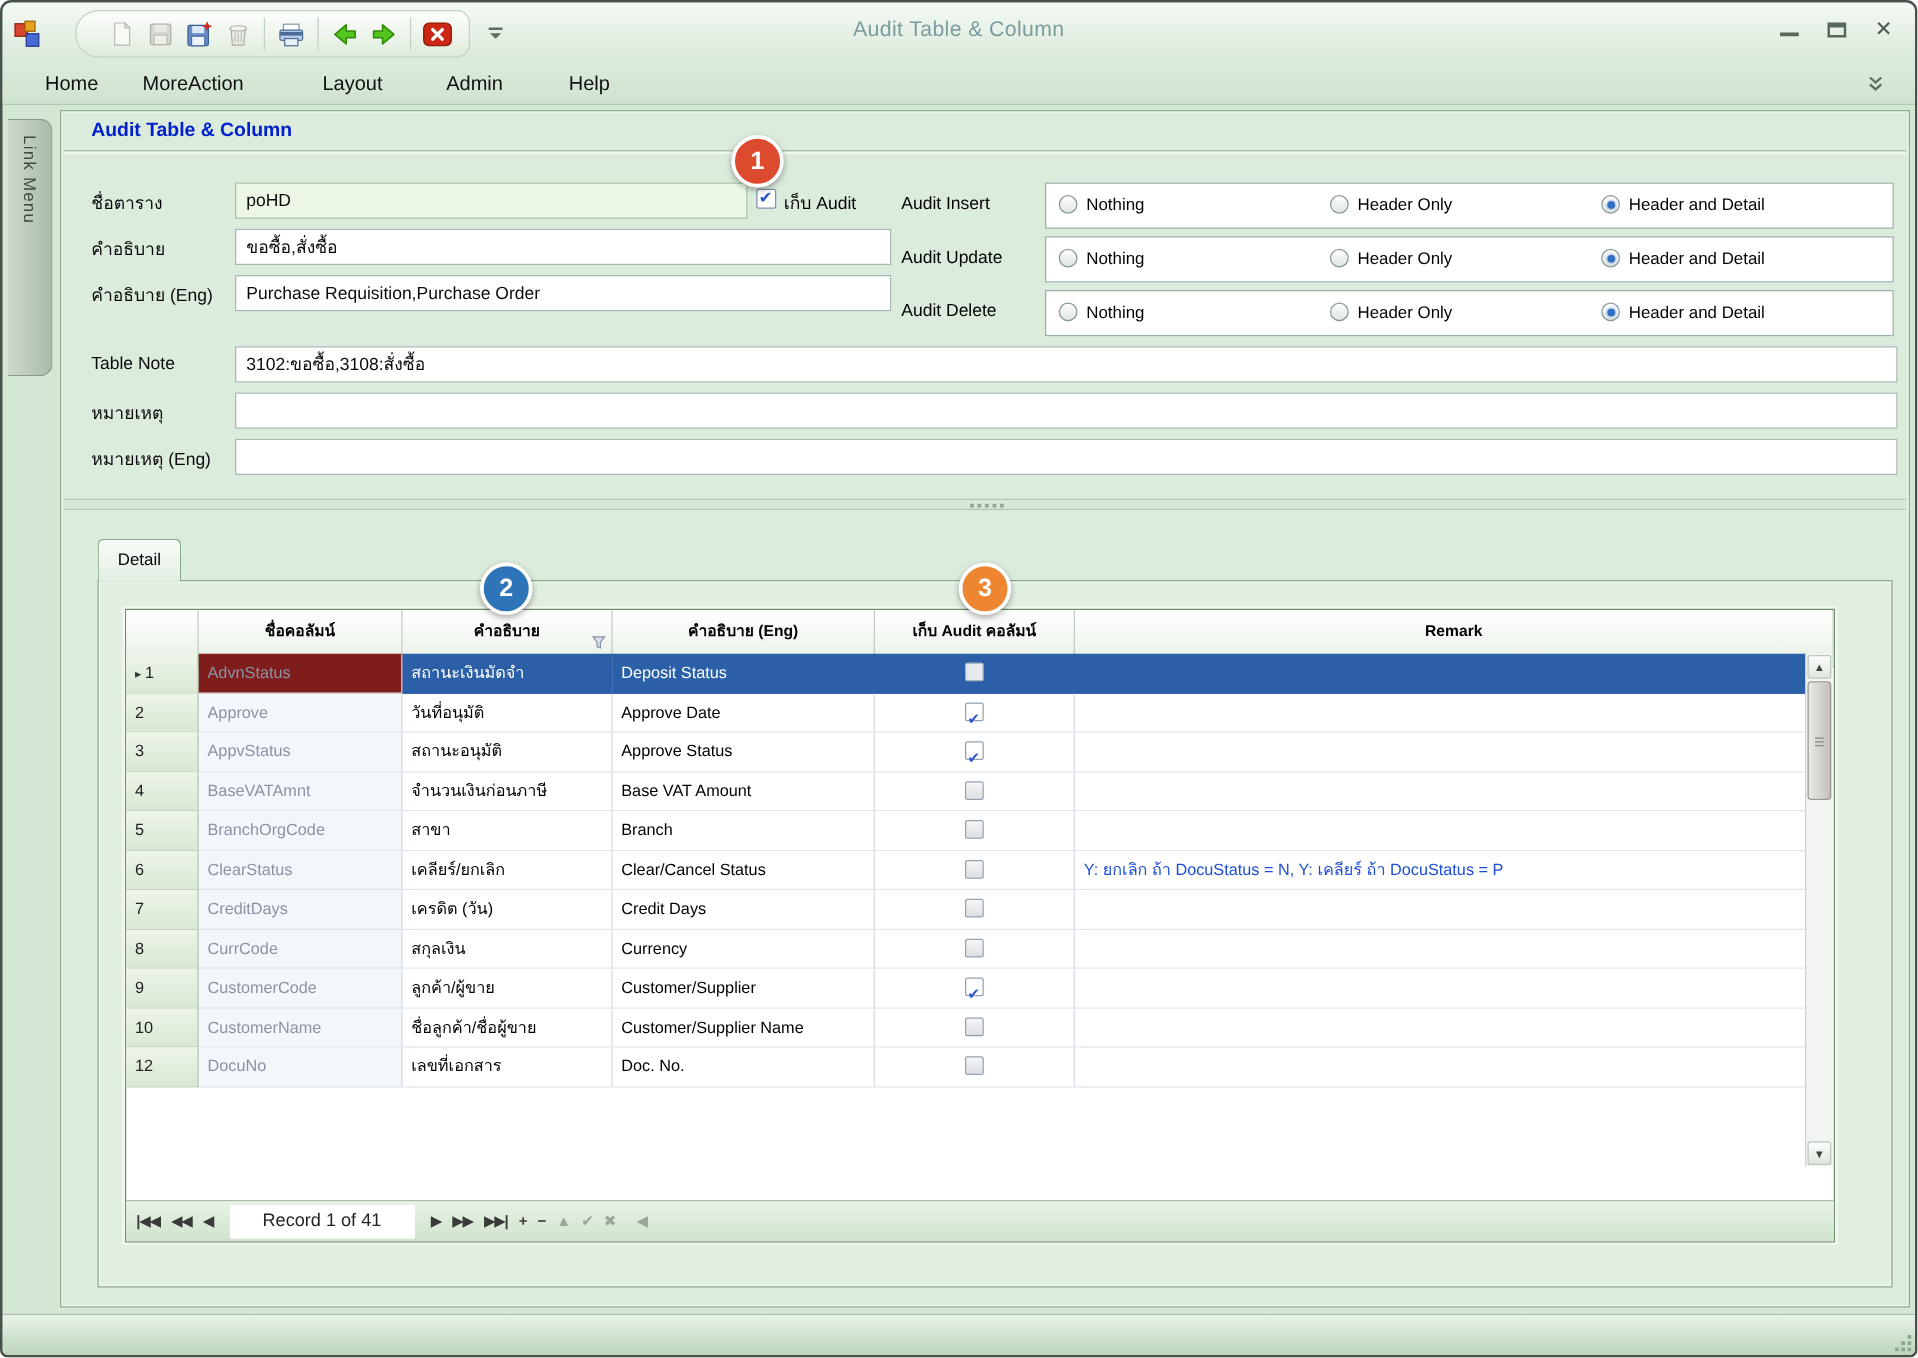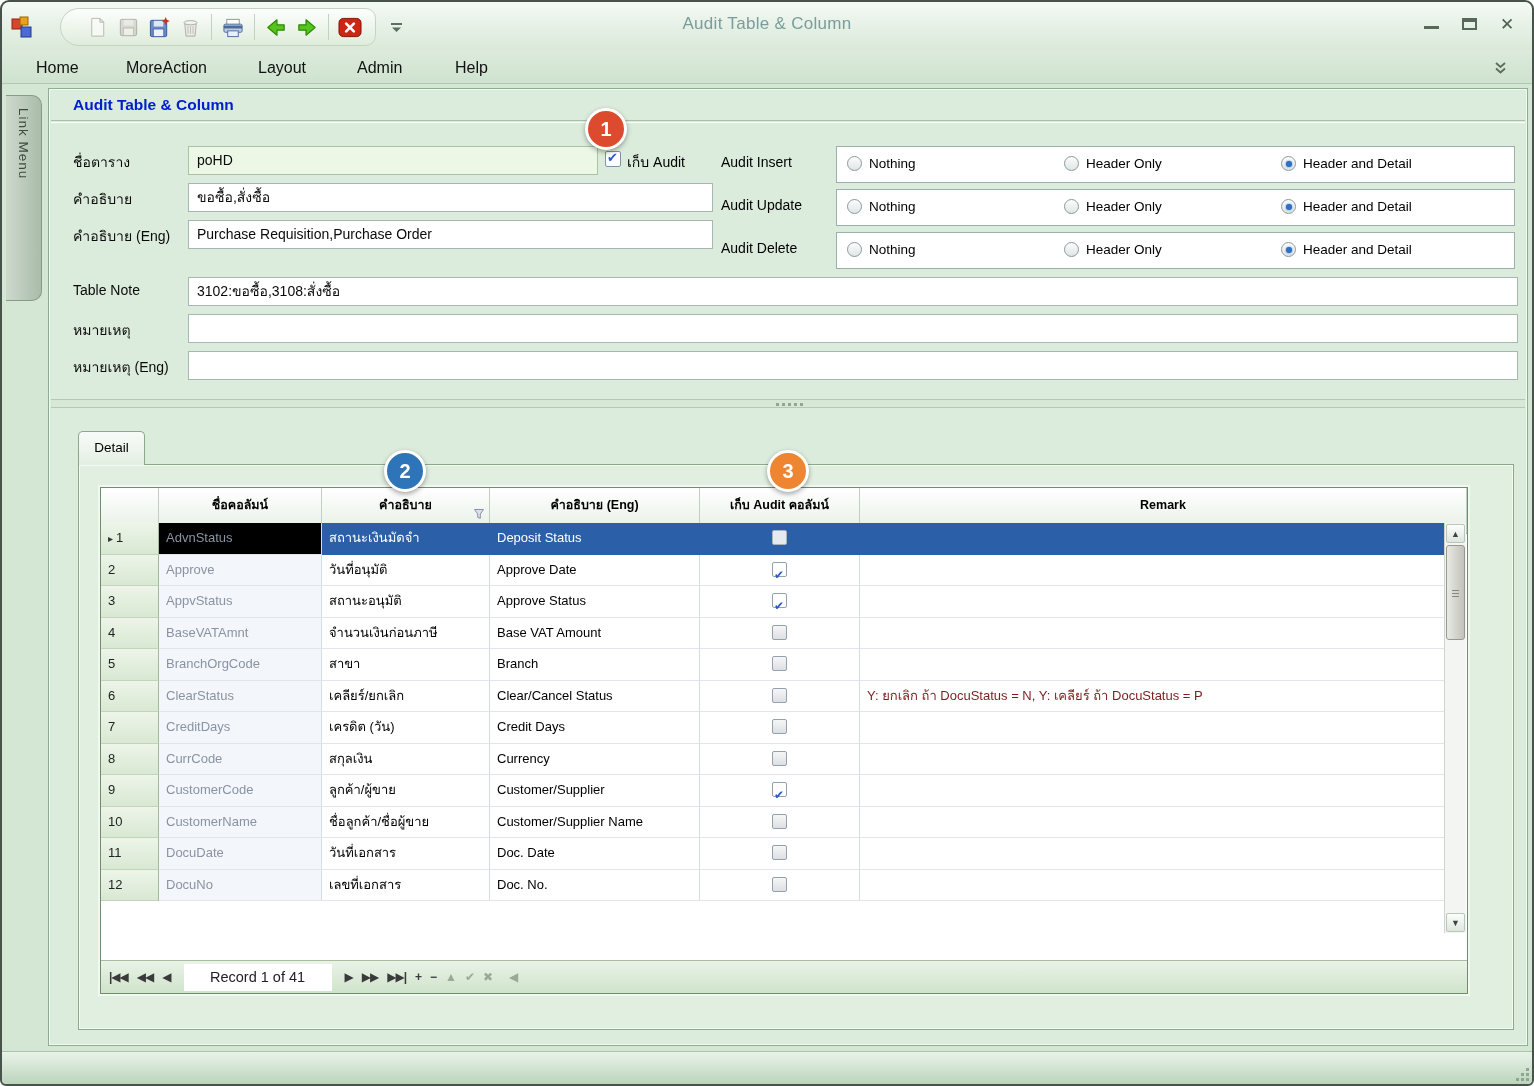--- a/index.html
+++ b/index.html
@@ -64,23 +64,23 @@
   .g-row > div { border-right:1px solid #d6dbe3; border-bottom:1px solid #e2e6ec; font-size:13px; line-height:30px; padding-left:7px; white-space:nowrap; overflow:hidden; }
   .c-num { width:58px; background:linear-gradient(#edf5e9,#d8e8d2); border-right:1px solid #a2b89c !important; border-bottom:1px solid #c2d4bc !important; color:#222; }
   .c-num .ind { font-size:10px; margin-right:3px; color:#333; }
   .c-name { width:163px; background:#f3f6fb; color:#8a93a3; }
   .c-desc { width:168px; color:#000; }
   .c-eng { width:210px; color:#000; }
   .c-chk { width:160px; text-align:center; padding-left:0 !important; }
   .c-chk .cbg { display:inline-block; margin-top:7px; width:15px; height:15px; border:1px solid #93a0ad; border-radius:2px; background:linear-gradient(#f6f6f6,#dddfe4); position:relative; }
   .c-chk .cbg.on { background:#fff; }
   .c-chk .cbg.on::after { content:"✔"; position:absolute; left:1px; top:-3px; font-size:12px; color:#2a58c8; }
-  .c-remark { flex:1; color:#7f1d1d; }
+  .c-remark { flex:1; color:#1d4ed8; }
   .g-row.selected .c-desc, .g-row.selected .c-eng, .g-row.selected .c-chk, .g-row.selected .c-remark { background:#2b5fa8; color:#fff; border-color:#2b5fa8; }
-  .g-row.selected .c-name { background:#000000; }
+  .g-row.selected .c-name { background:#7f1d1d; }
   .g-row.selected .c-chk .cbg { background:#e6e9ee; border-color:#aab4c0; }
 
   .vscroll { position:absolute; right:1px; top:35px; bottom:60px; width:22px; background:#f3f5f3; border-left:1px solid #cdd5cd; }
   .vs-btn { position:absolute; left:1px; right:1px; height:19px; background:linear-gradient(#fcfdfc,#dde6dd); border:1px solid #b9c6b9; border-radius:2px; text-align:center; font-size:9px; color:#3c463c; line-height:18px; }
   .vs-up { top:1px; } .vs-down { bottom:1px; }
   .vs-thumb { position:absolute; left:1px; right:1px; top:22px; height:95px; background:linear-gradient(to right,#e9e9e5,#c2c2ba); border:1px solid #97978f; border-radius:3px; }
   .vs-thumb::after { content:""; position:absolute; left:5px; right:5px; top:44px; height:1px; background:#888880; box-shadow:0 3px #888880,0 6px #888880; }
 
   .g-nav { position:absolute; left:0; right:0; bottom:0; height:33px; background:linear-gradient(#e9f3e7,#cfe3cb); border-top:1px solid #a8bca2; display:flex; align-items:center; padding-left:8px; gap:9px; }
   .nav-btn { font-size:12px; font-weight:bold; color:#3a3a3a; letter-spacing:-1px; }
@@ -180,21 +180,21 @@
       <span class="win-btn">
           <span class="glyph-max"></span>
         </span>
       <span class="win-btn">
           <span class="glyph-close">✕</span>
         </span>
     </div>
   </div>
 
   <div class="menubar">
-    <span id="menu-items"><span class="menu-item" style="left: 30px;">Home</span><span class="menu-item" style="left: 120px;">MoreAction</span><span class="menu-item" style="left: 252px;">Layout</span><span class="menu-item" style="left: 351px;">Admin</span><span class="menu-item" style="left: 449px;">Help</span></span>
+    <span id="menu-items"><span class="menu-item" style="left: 30px;">Home</span><span class="menu-item" style="left: 108px;">MoreAction</span><span class="menu-item" style="left: 252px;">Layout</span><span class="menu-item" style="left: 351px;">Admin</span><span class="menu-item" style="left: 449px;">Help</span></span>
     <span class="menu-chevron">
       <svg width="15" height="13" viewBox="0 0 15 13">
           <path d="M3 1l4.5 4L12 1" fill="none" stroke="#5a6e5c" stroke-width="1.8"></path>
           <path d="M3 6.5l4.5 4 4.5-4" fill="none" stroke="#5a6e5c" stroke-width="1.8"></path>
         </svg>
     </span>
   </div>
 
   <div class="link-tab">
       <span>Link Menu</span>
@@ -338,28 +338,20 @@
               <div class="c-desc">ลูกค้า/ผู้ขาย</div>
               <div class="c-eng">Customer/Supplier</div>
               <div class="c-chk"><span class="cbg on"></span></div>
               <div class="c-remark"></div>
             </div>
             <div class="g-row">
               <div class="c-num">10</div>
               <div class="c-name">CustomerName</div>
               <div class="c-desc">ชื่อลูกค้า/ชื่อผู้ขาย</div>
               <div class="c-eng">Customer/Supplier Name</div>
-              <div class="c-chk"><span class="cbg"></span></div>
-              <div class="c-remark"></div>
-            </div>
-            <div class="g-row">
-              <div class="c-num">11</div>
-              <div class="c-name">DocuDate</div>
-              <div class="c-desc">วันที่เอกสาร</div>
-              <div class="c-eng">Doc. Date</div>
               <div class="c-chk"><span class="cbg"></span></div>
               <div class="c-remark"></div>
             </div>
             <div class="g-row">
               <div class="c-num">12</div>
               <div class="c-name">DocuNo</div>
               <div class="c-desc">เลขที่เอกสาร</div>
               <div class="c-eng">Doc. No.</div>
               <div class="c-chk"><span class="cbg"></span></div>
               <div class="c-remark"></div>

